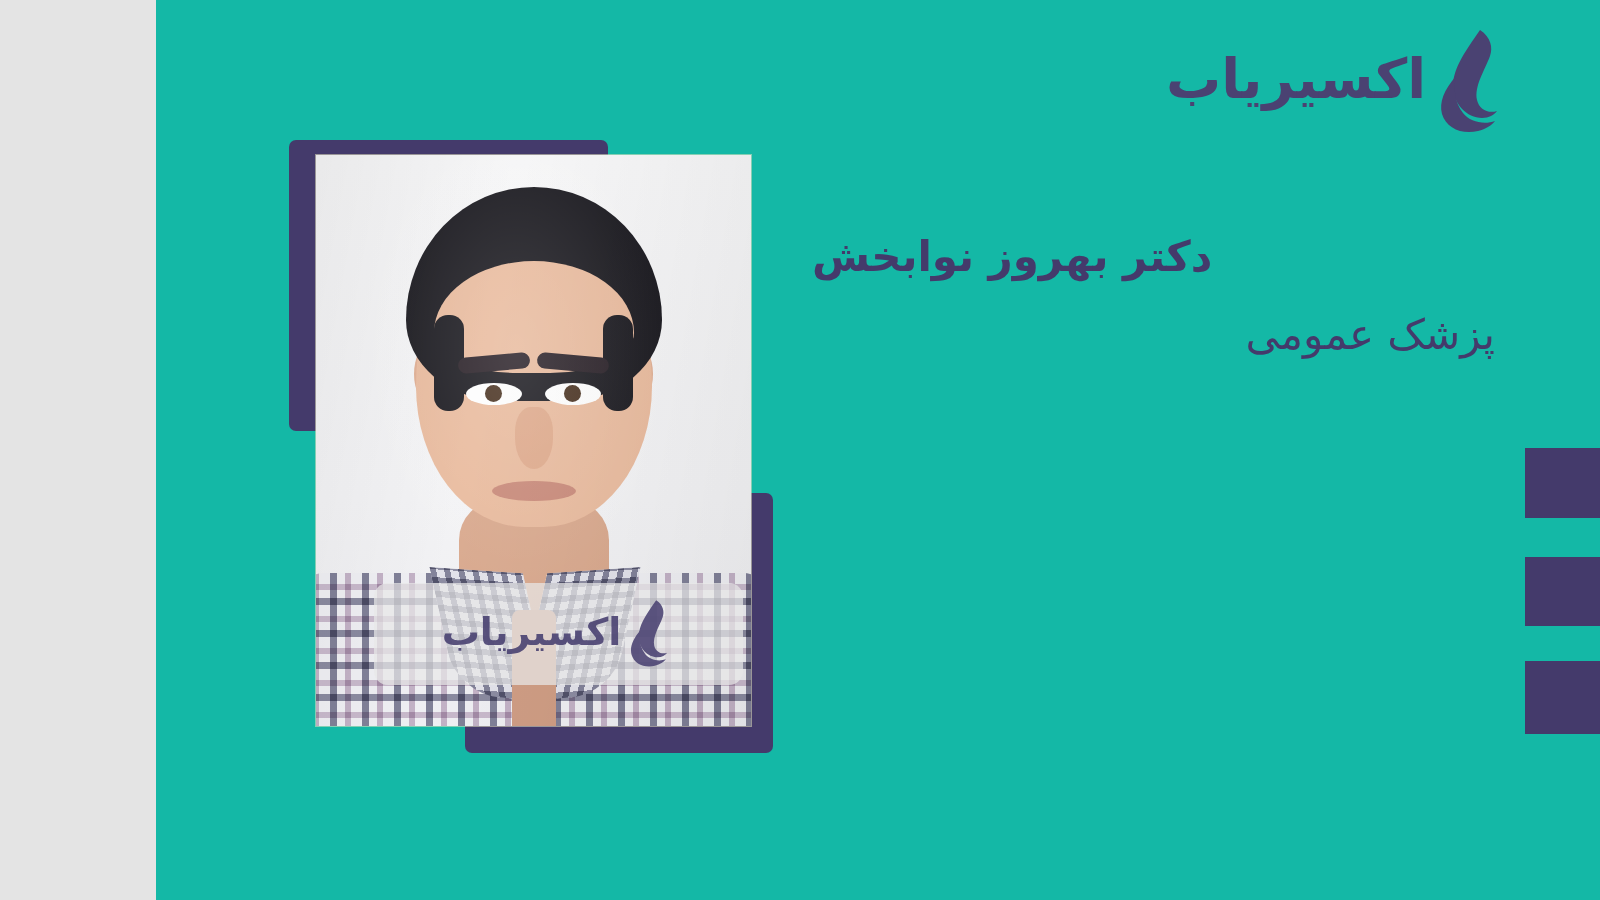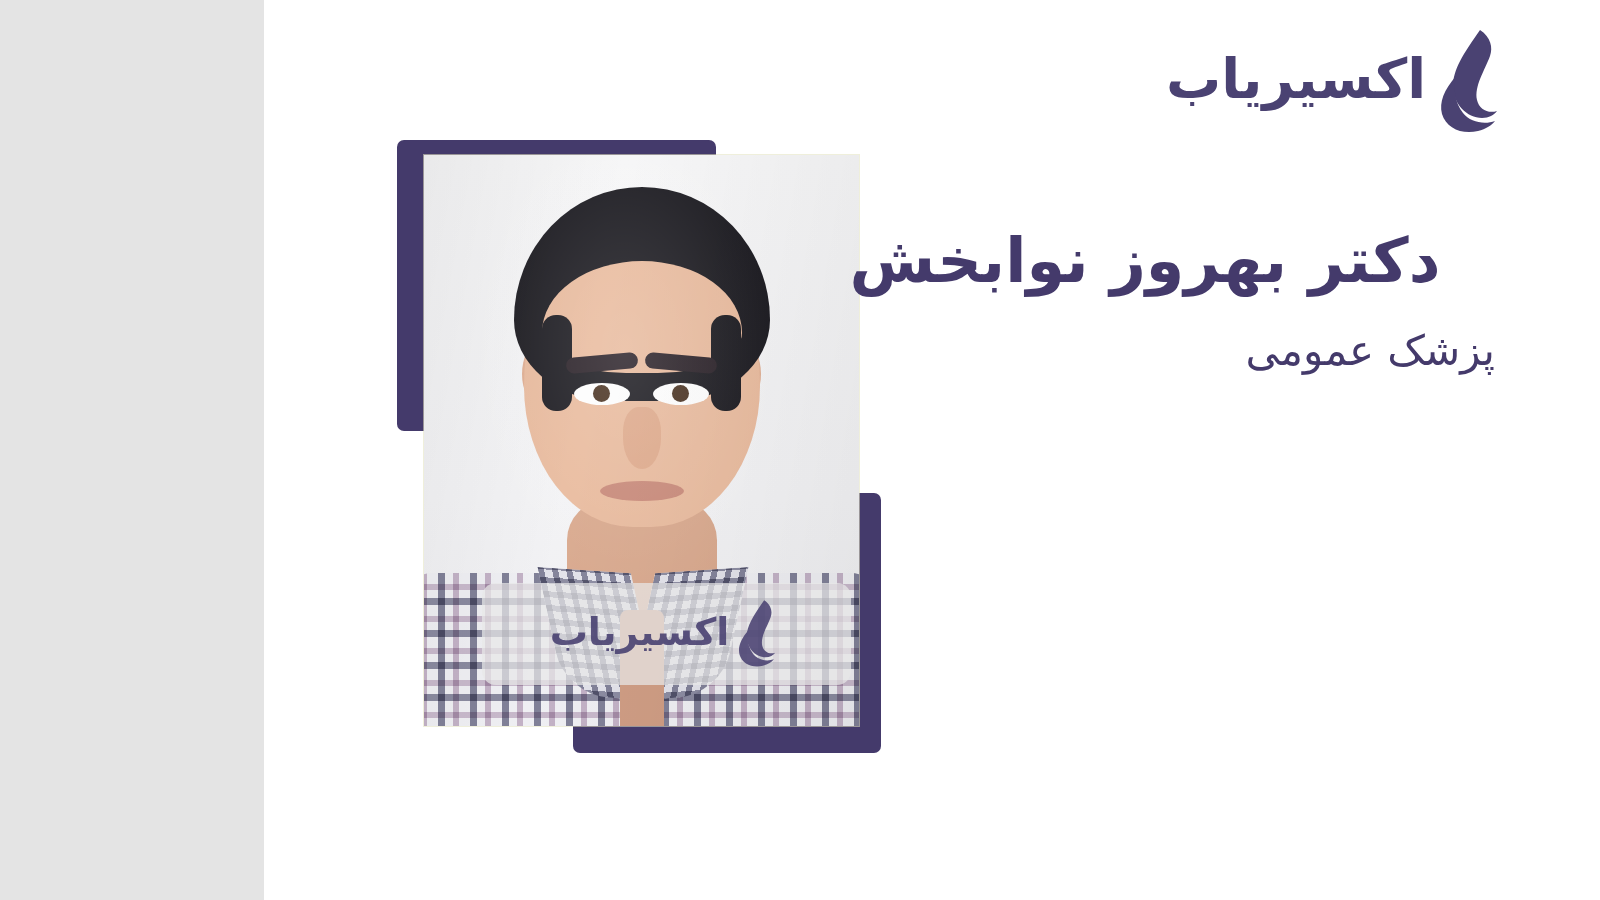--- a/index.html
+++ b/index.html
@@ -10,23 +10,23 @@
   body {
     width: 1600px;
     height: 900px;
     overflow: hidden;
     background: #e4e4e4;
     font-family: "DejaVu Sans", "Liberation Sans", sans-serif;
   }
 
   #stage {
     position: relative;
-    width: 1336px;
+    width: 1444px;
     height: 900px;
-    background: #ffffff;
+    background: #14b8a6;
     overflow: hidden;
   }
 
   
   .brand {
     position: absolute;
     top: 28px;
     right: 92px;
     display: flex;
     flex-direction: row;
@@ -294,26 +294,26 @@
   
   .info {
     position: absolute;
     right: 105px;
     top: 214px;
     width: 700px;
     text-align: left;
     direction: rtl;
   }
   .doctor-name {
-    font-size: 62px;
+    font-size: 42px;
     font-weight: 700;
     color: #443a6b;
     line-height: 1.25;
-    margin: 8px;
-    text-align: center;
+    margin: 17px;
+    text-align: left;
     white-space: nowrap;
   }
   .doctor-specialty {
     font-size: 42px;
     font-weight: 400;
     color: #443a6b;
     line-height: 1.3;
     margin: 24px 0 16px 0;
     text-align: right;
     white-space: nowrap;

